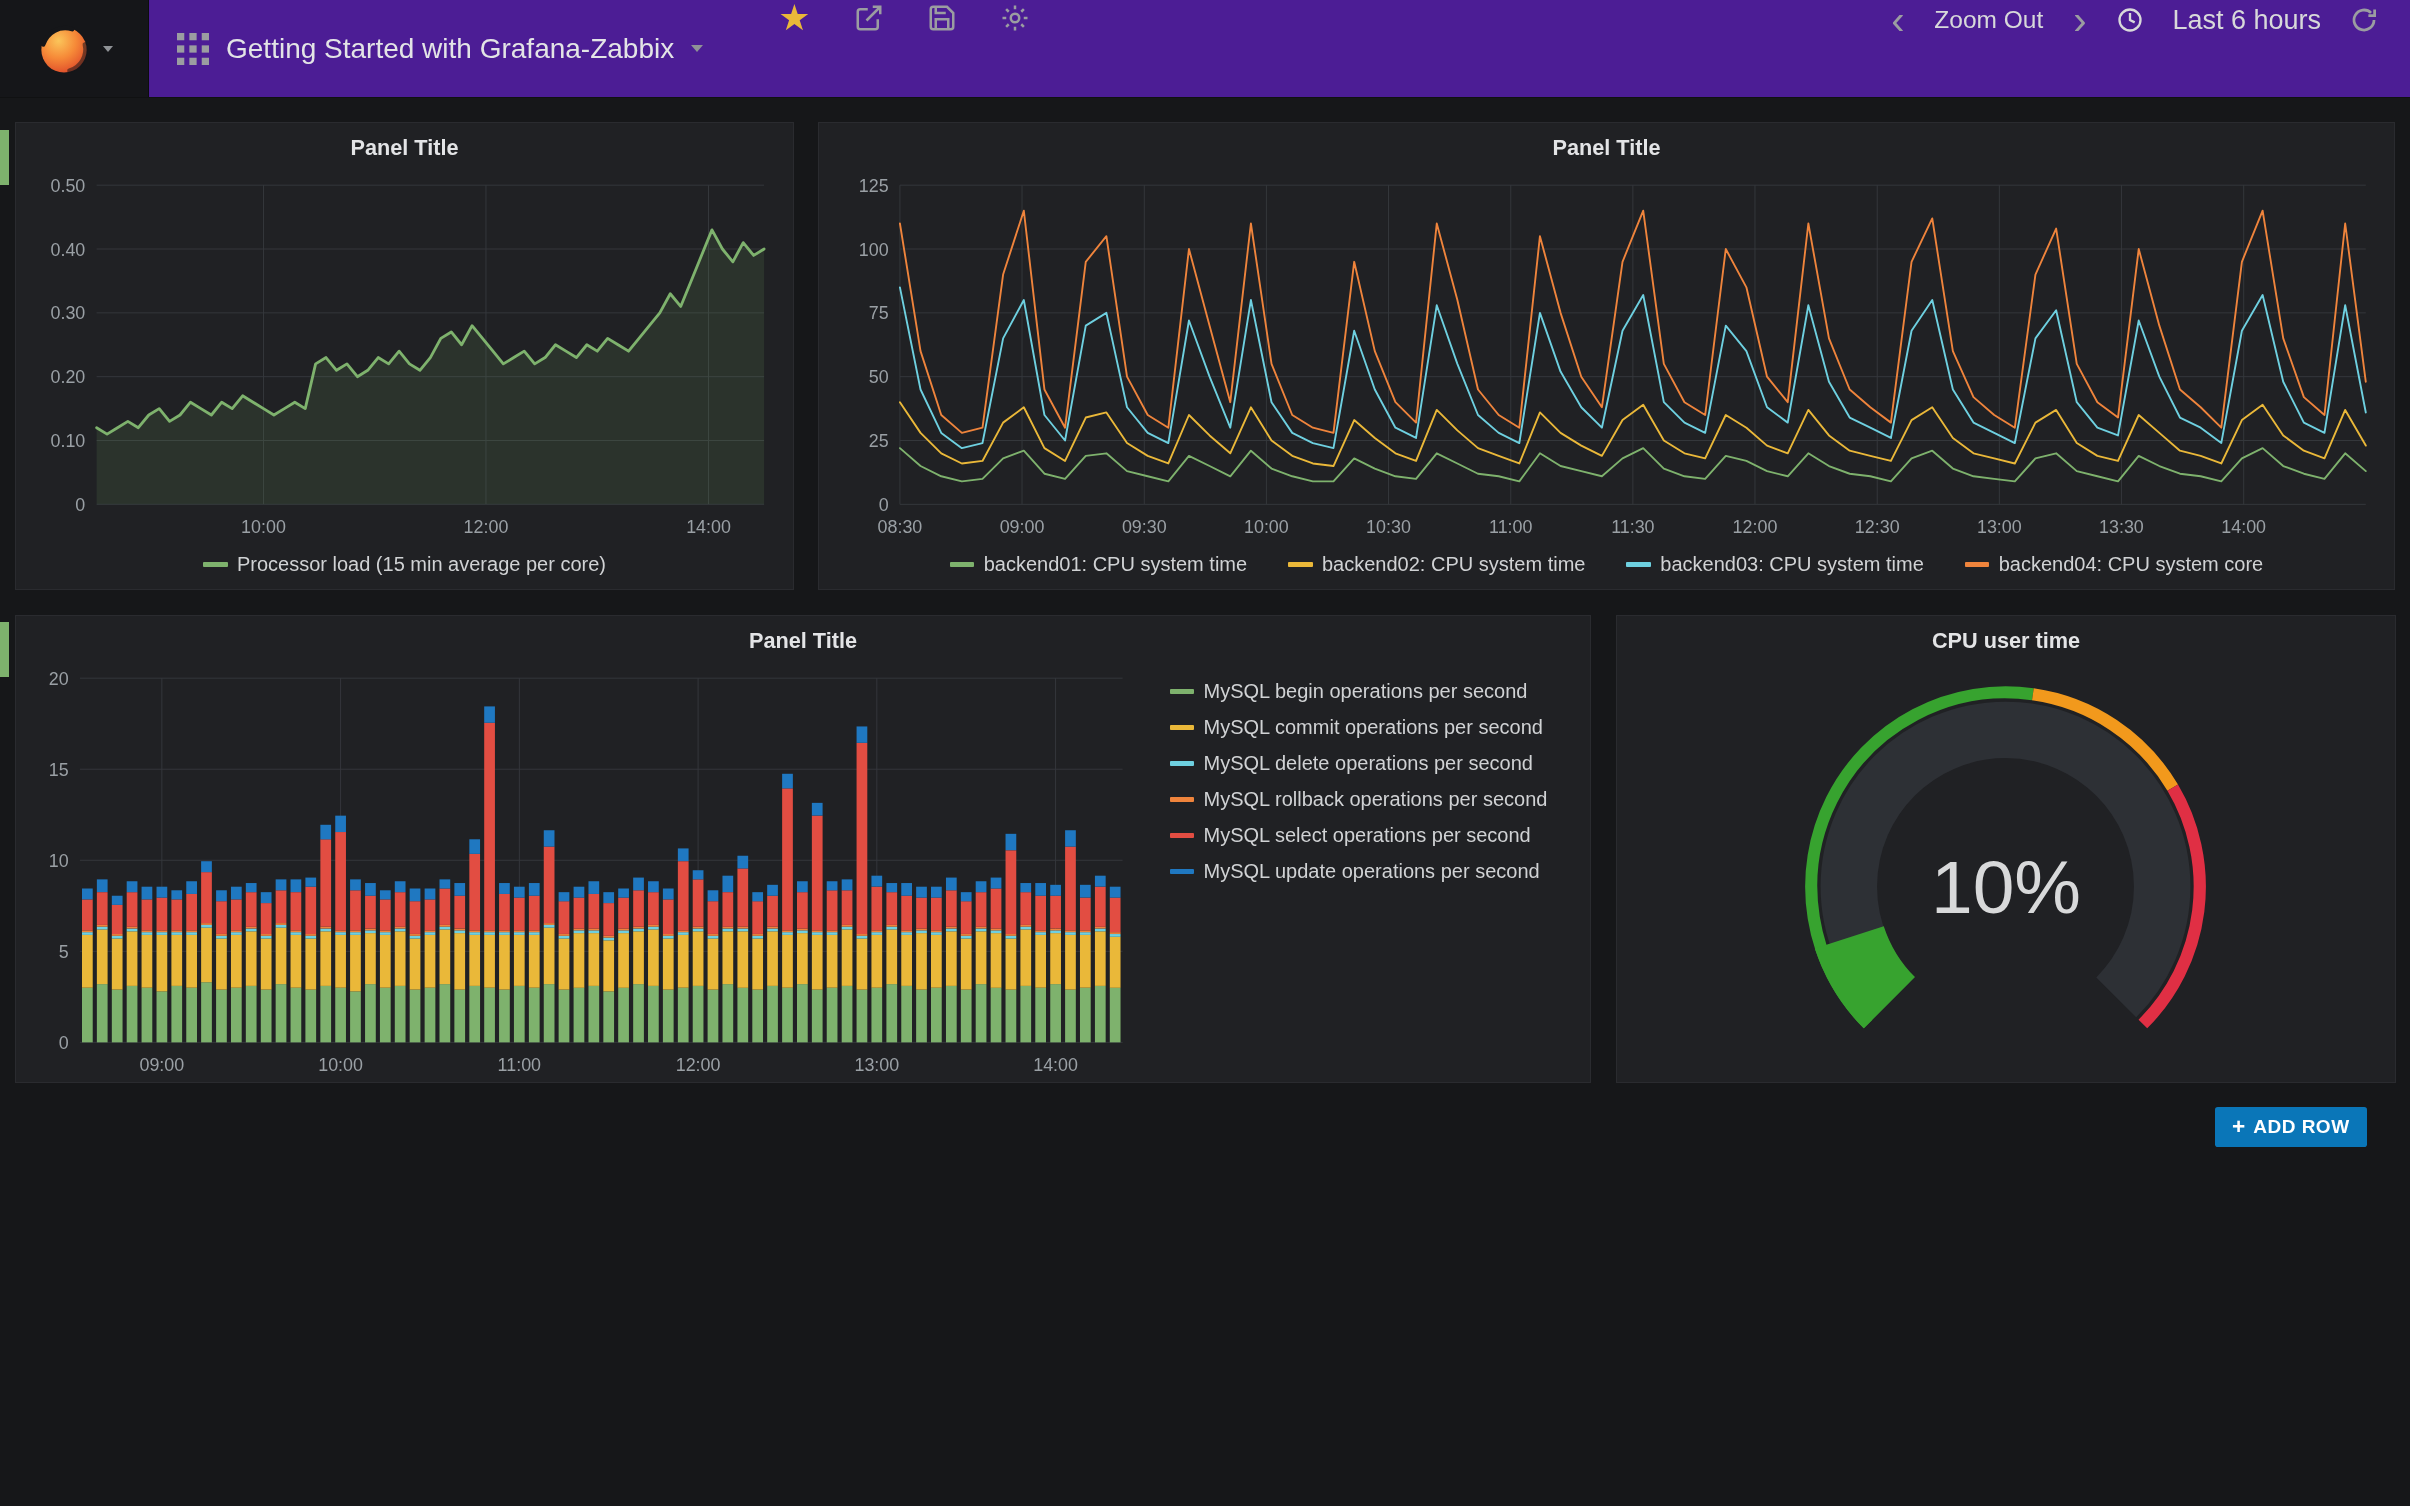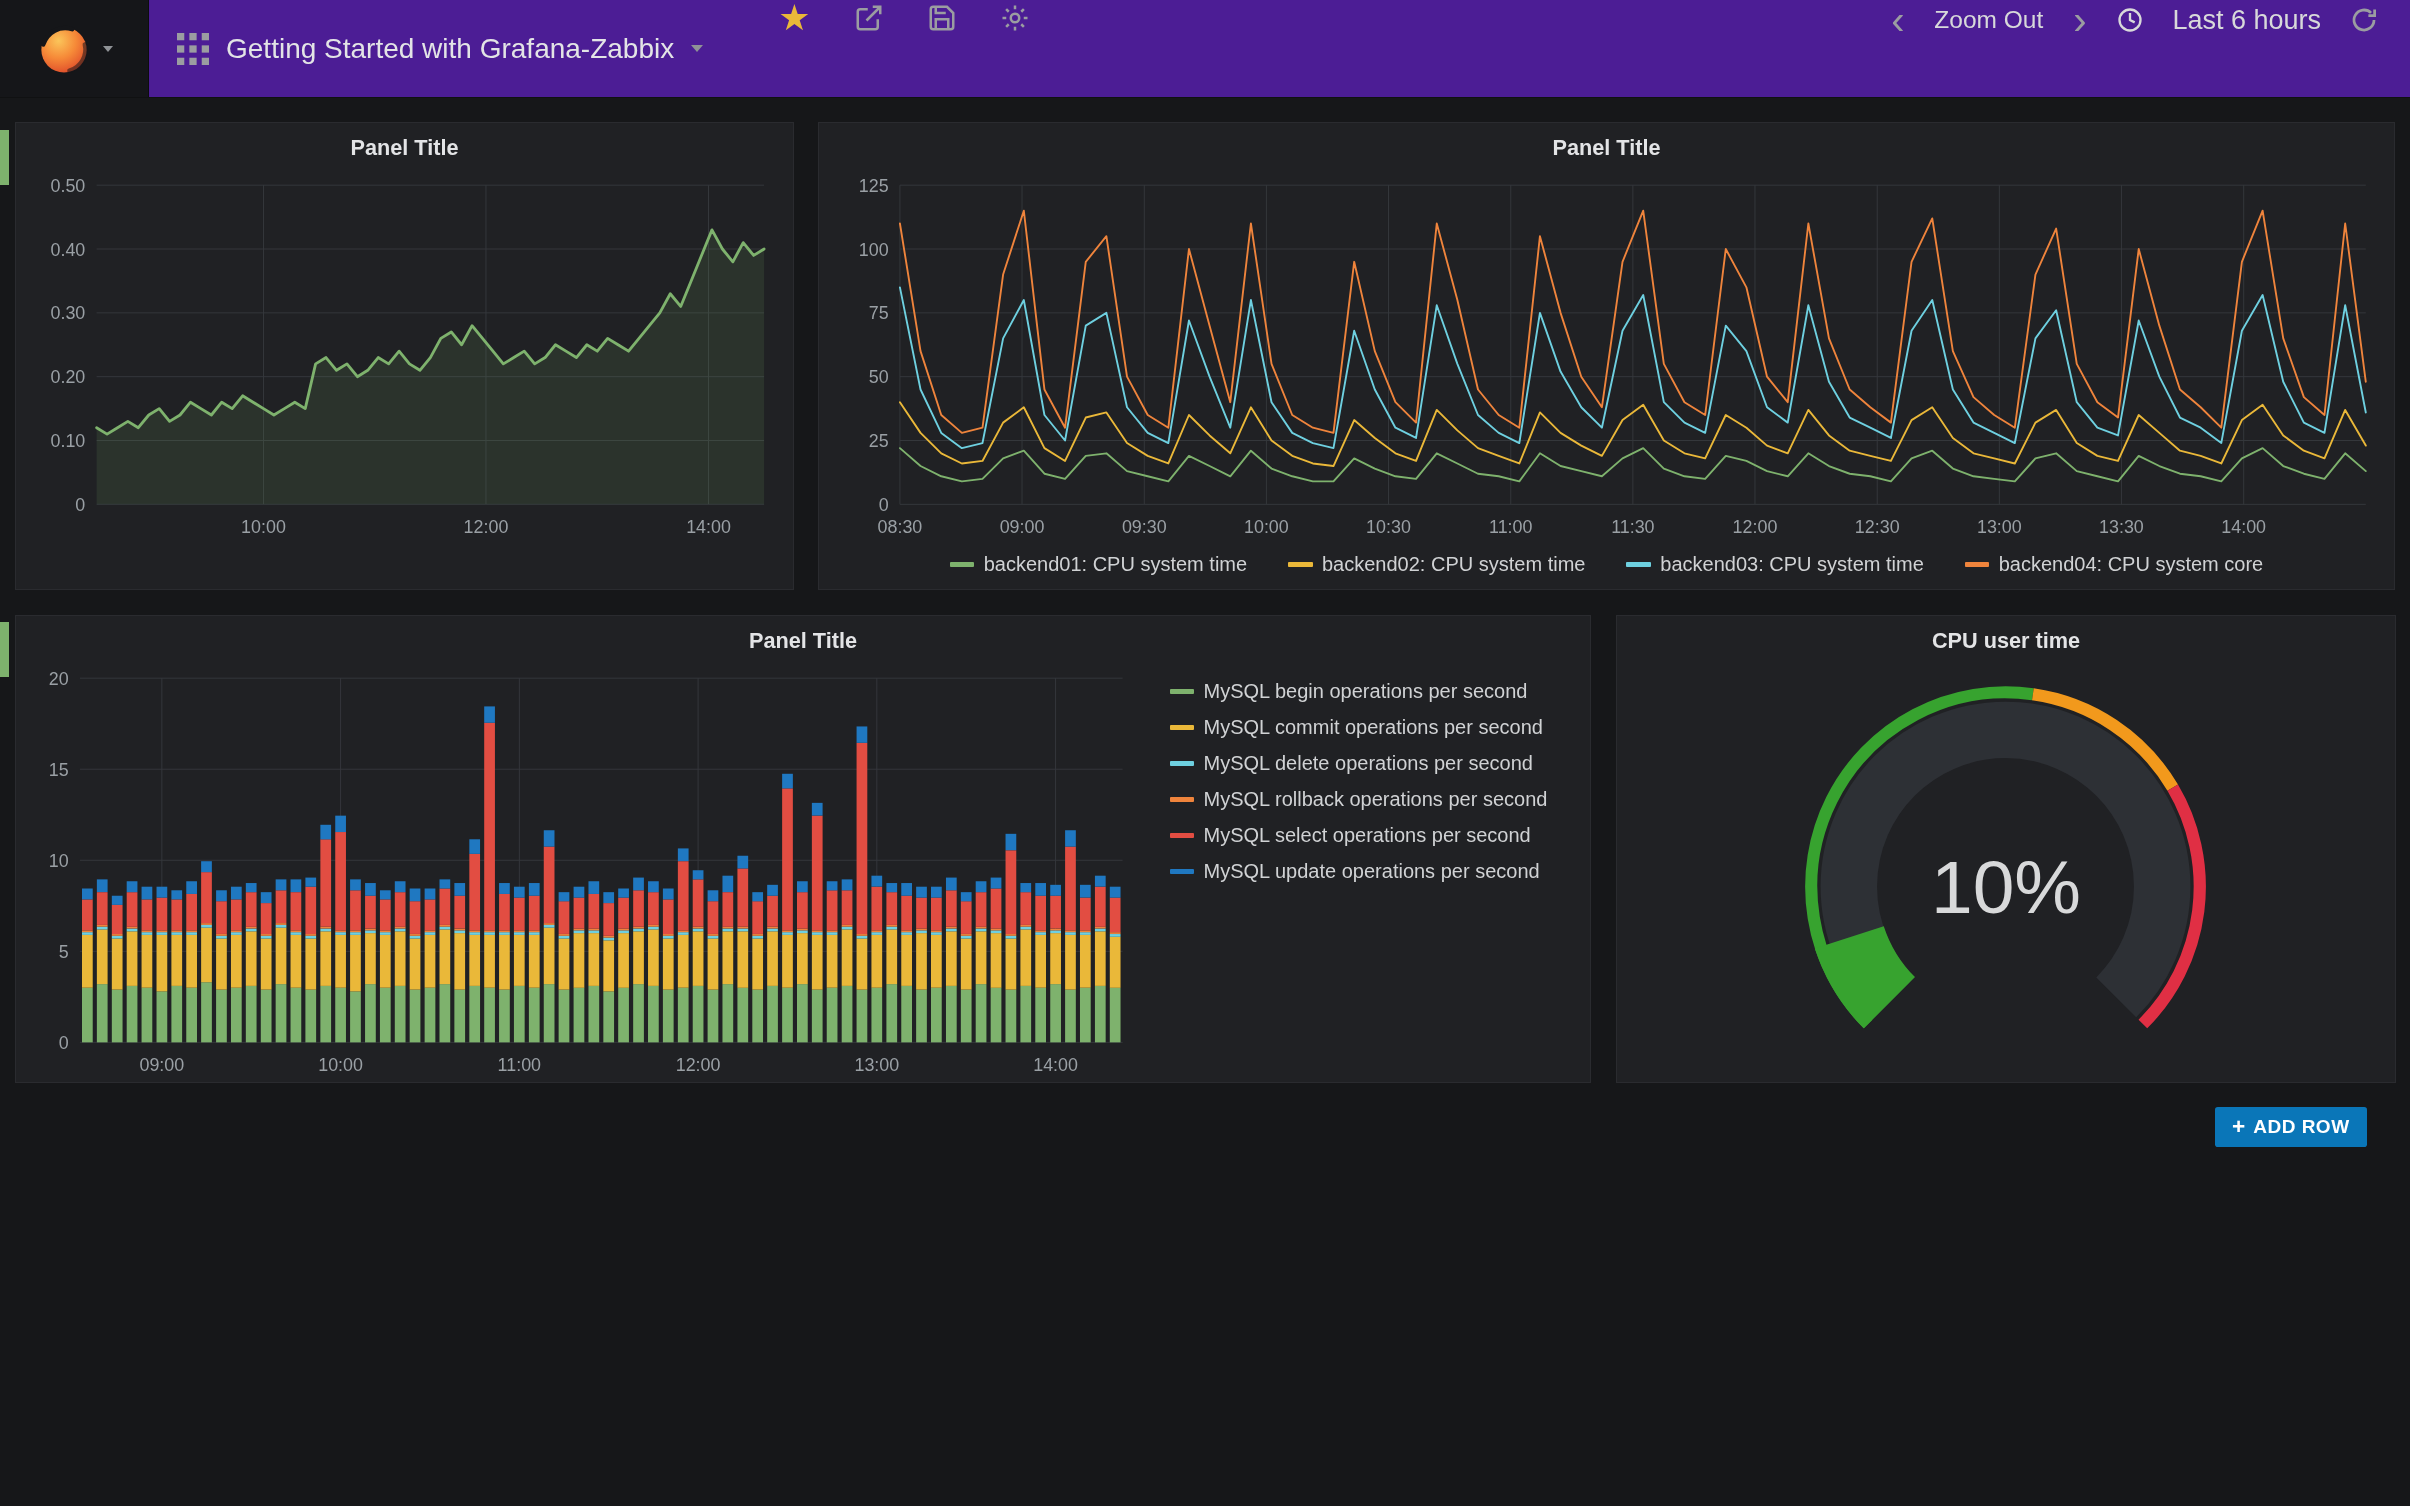--- a/index.html
+++ b/index.html
@@ -165,20 +165,26 @@
               <text x="64" y="21" text-anchor="end" fill="#9aa0a5" font-size="19">0.50</text>
               <line x1="253.25" y1="14" x2="253.25" y2="353" stroke="#35383d"></line>
               <text x="253.25" y="383" text-anchor="middle" fill="#9aa0a5" font-size="19">10:00</text>
               <line x1="489.5597" y1="14" x2="489.5597" y2="353" stroke="#35383d"></line>
               <text x="489.5597" y="383" text-anchor="middle" fill="#9aa0a5" font-size="19">12:00</text>
               <line x1="725.9403" y1="14" x2="725.9403" y2="353" stroke="#35383d"></line>
               <text x="725.9403" y="383" text-anchor="middle" fill="#9aa0a5" font-size="19">14:00</text>
               <path d="M 76.0 271.6 L 87.1 278.4 L 98.2 271.6 L 109.2 264.9 L 120.3 271.6 L 131.4 258.1 L 142.5 251.3 L 153.5 264.9 L 164.6 258.1 L 175.7 244.5 L 186.8 251.3 L 197.9 258.1 L 208.9 244.5 L 220.0 251.3 L 231.1 237.7 L 242.2 244.5 L 253.3 251.3 L 264.3 258.1 L 275.4 251.3 L 286.5 244.5 L 297.6 251.3 L 308.6 203.8 L 319.7 197.1 L 330.8 210.6 L 341.9 203.8 L 353.0 217.4 L 364.0 210.6 L 375.1 197.1 L 386.2 203.8 L 397.3 190.3 L 408.3 203.8 L 419.4 210.6 L 430.5 197.1 L 441.6 176.7 L 452.7 169.9 L 463.7 183.5 L 474.8 163.2 L 485.9 176.7 L 497.0 190.3 L 508.0 203.8 L 519.1 197.1 L 530.2 190.3 L 541.3 203.8 L 552.4 197.1 L 563.4 183.5 L 574.5 190.3 L 585.6 197.1 L 596.7 183.5 L 607.8 190.3 L 618.8 176.7 L 629.9 183.5 L 641.0 190.3 L 652.1 176.7 L 663.1 163.2 L 674.2 149.6 L 685.3 129.3 L 696.4 142.8 L 707.5 115.7 L 718.5 88.6 L 729.6 61.5 L 740.7 81.8 L 751.8 95.4 L 762.8 75.0 L 773.9 88.6 L 785.0 81.8 L 785 353.0 L 76 353.0 Z" fill="#7eb26d" fill-opacity="0.12" stroke="none"></path>
               <polyline points="76.0,271.6 87.1,278.4 98.2,271.6 109.2,264.9 120.3,271.6 131.4,258.1 142.5,251.3 153.5,264.9 164.6,258.1 175.7,244.5 186.8,251.3 197.9,258.1 208.9,244.5 220.0,251.3 231.1,237.7 242.2,244.5 253.3,251.3 264.3,258.1 275.4,251.3 286.5,244.5 297.6,251.3 308.6,203.8 319.7,197.1 330.8,210.6 341.9,203.8 353.0,217.4 364.0,210.6 375.1,197.1 386.2,203.8 397.3,190.3 408.3,203.8 419.4,210.6 430.5,197.1 441.6,176.7 452.7,169.9 463.7,183.5 474.8,163.2 485.9,176.7 497.0,190.3 508.0,203.8 519.1,197.1 530.2,190.3 541.3,203.8 552.4,197.1 563.4,183.5 574.5,190.3 585.6,197.1 596.7,183.5 607.8,190.3 618.8,176.7 629.9,183.5 641.0,190.3 652.1,176.7 663.1,163.2 674.2,149.6 685.3,129.3 696.4,142.8 707.5,115.7 718.5,88.6 729.6,61.5 740.7,81.8 751.8,95.4 762.8,75.0 773.9,88.6 785.0,81.8" fill="none" stroke="#7eb26d" stroke-width="3" stroke-linejoin="round" stroke-linecap="round"></polyline>
             </svg>
+          </div>
+        <div class="legend-bottom">
+            <span class="legend-item">
+              <span class="chip" style="background: rgb(126, 178, 109);"></span>
+              <span>Processor load (15 min average per core)</span>
+            </span>
           </div>
       </div>
     </div>
   </section>
 
   <section class="panel" id="panel2">
     <div class="panel-inner">
       <div class="panel-title">Panel Title</div>
       <div class="panel-body">
         <div class="chart">

